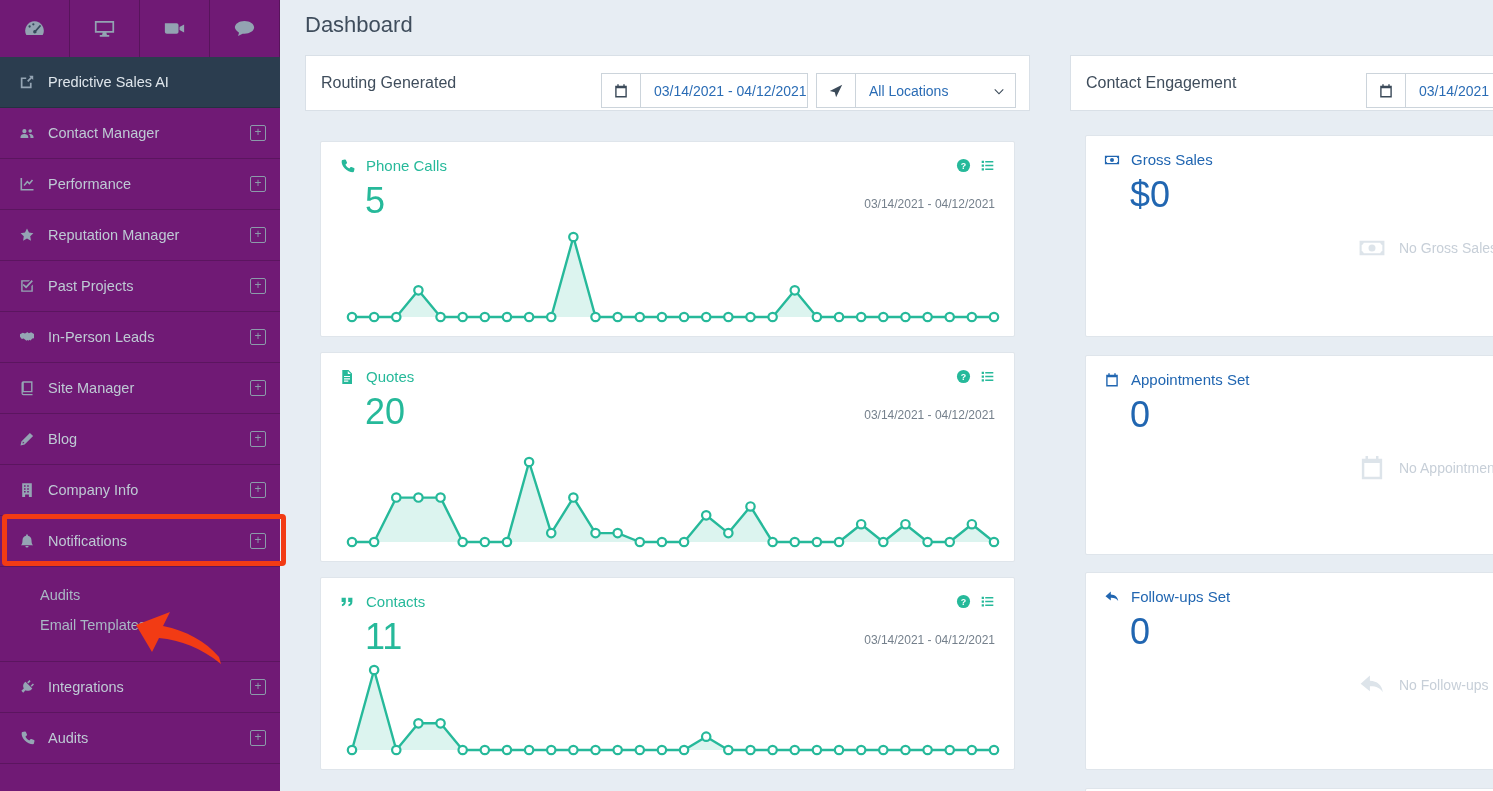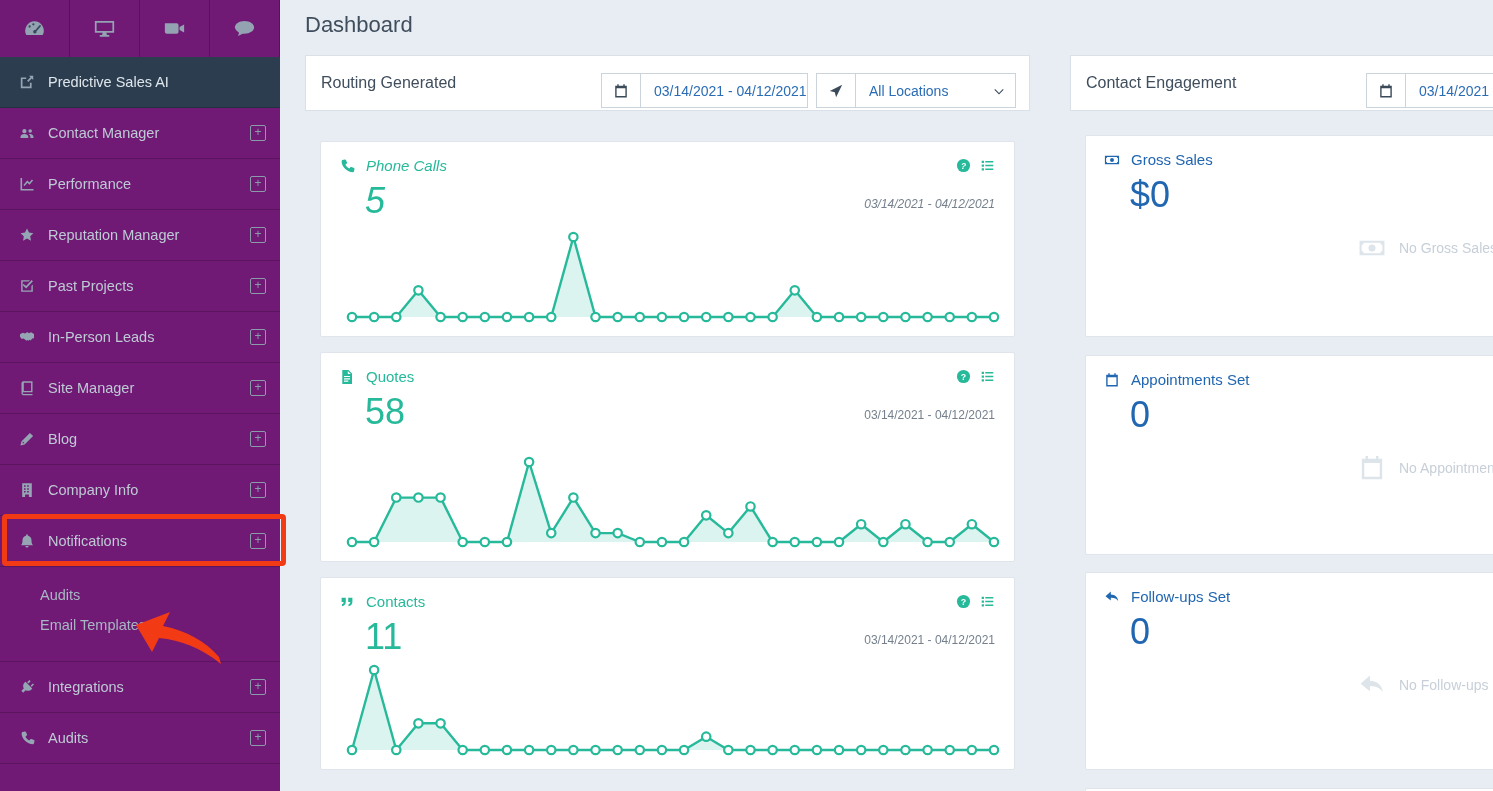--- a/index.html
+++ b/index.html
@@ -268,21 +268,21 @@
           <svg viewBox="0 0 16 16" fill="currentColor">
             <path fill-rule="evenodd" d="M4.3 1.2h1.4v1.5h4.6V1.2h1.4v1.5h2.1V14.4H2.2V2.7h2.1V1.2zM3.6 5.2v7.8h8.8V5.2H3.6z"></path>
           </svg>
         </span>
       </span>
     <span class="txt">03/14/2021 - 0</span>
   </div>
 </div>
 
 <div id="left-cards">
-    <div class="card teal" style="left: 320px; top: 141px; width: 695px; height: 196px; font-style: italic;">
+    <div class="card teal" style="left: 320px; top: 141px; width: 695px; height: 196px;">
       <div class="card-head">
         <span class="svg-icon mi-icon">
           <svg viewBox="0 0 16 16" fill="currentColor">
             <path d="M3.4 2.1l2.5-.6c.4-.1.9.1 1 .5l1.1 2.5c.2.4.1.8-.3 1.1L6.4 6.7a9.4 9.4 0 0 0 3.9 3.9l1.1-1.3c.3-.4.7-.5 1.1-.3l2.5 1.1c.4.2.6.6.5 1l-.6 2.5c-.1.4-.5.7-.9.7C8.3 14.2 1.8 7.7 2.7 2.9c0-.4.3-.7.7-.8z"></path>
           </svg>
         </span>
         <span class="card-label">Phone Calls</span>
         <span class="card-icons">
           <span class="svg-icon">
             <svg viewBox="0 0 16 16" fill="currentColor">
@@ -349,21 +349,21 @@
               <text x="8" y="11.2" text-anchor="middle" font-size="9.5" font-weight="bold" fill="#fff" font-family="Liberation Sans, sans-serif">?</text>
             </svg>
           </span>
           <span class="svg-icon">
             <svg viewBox="0 0 16 16" fill="currentColor">
               <path d="M1.8 2.8h2.4v2.4H1.8V2.8zm3.8.3h8.6v1.8H5.6V3.1zM1.8 6.8h2.4v2.4H1.8V6.8zm3.8.3h8.6v1.8H5.6V7.1zM1.8 10.8h2.4v2.4H1.8v-2.4zm3.8.3h8.6v1.8H5.6v-1.8z"></path>
             </svg>
           </span>
         </span>
       </div>
-      <div class="card-value">58</div>
+      <div class="card-value">20</div>
       <div class="card-date">03/14/2021 - 04/12/2021</div>
       <svg width="656" height="105" class="sparkline">
         <path d="M7,93 L7.0,93.0 L29.1,93.0 L51.3,48.6 L73.4,48.6 L95.6,48.6 L117.7,93.0 L139.8,93.0 L162.0,93.0 L184.1,13.0 L206.2,84.1 L228.4,48.6 L250.5,84.1 L272.7,84.1 L294.8,93.0 L316.9,93.0 L339.1,93.0 L361.2,66.3 L383.3,84.1 L405.5,57.4 L427.6,93.0 L449.8,93.0 L471.9,93.0 L494.0,93.0 L516.2,75.2 L538.3,93.0 L560.4,75.2 L582.6,93.0 L604.7,93.0 L626.9,75.2 L649.0,93.0 L649,93 Z" fill="rgba(38,185,154,0.16)"></path>
         <path d="M7.0,93.0 L29.1,93.0 L51.3,48.6 L73.4,48.6 L95.6,48.6 L117.7,93.0 L139.8,93.0 L162.0,93.0 L184.1,13.0 L206.2,84.1 L228.4,48.6 L250.5,84.1 L272.7,84.1 L294.8,93.0 L316.9,93.0 L339.1,93.0 L361.2,66.3 L383.3,84.1 L405.5,57.4 L427.6,93.0 L449.8,93.0 L471.9,93.0 L494.0,93.0 L516.2,75.2 L538.3,93.0 L560.4,75.2 L582.6,93.0 L604.7,93.0 L626.9,75.2 L649.0,93.0" fill="none" stroke="#26b99a" stroke-width="2.4" stroke-linejoin="round"></path>
         <circle cx="7" cy="93" r="4.2" fill="#fff" stroke="#26b99a" stroke-width="2.2"></circle>
         <circle cx="29.137931034482758" cy="93" r="4.2" fill="#fff" stroke="#26b99a" stroke-width="2.2"></circle>
         <circle cx="51.275862068965516" cy="48.55555555555556" r="4.2" fill="#fff" stroke="#26b99a" stroke-width="2.2"></circle>
         <circle cx="73.41379310344827" cy="48.55555555555556" r="4.2" fill="#fff" stroke="#26b99a" stroke-width="2.2"></circle>
         <circle cx="95.55172413793103" cy="48.55555555555556" r="4.2" fill="#fff" stroke="#26b99a" stroke-width="2.2"></circle>
         <circle cx="117.6896551724138" cy="93" r="4.2" fill="#fff" stroke="#26b99a" stroke-width="2.2"></circle>

